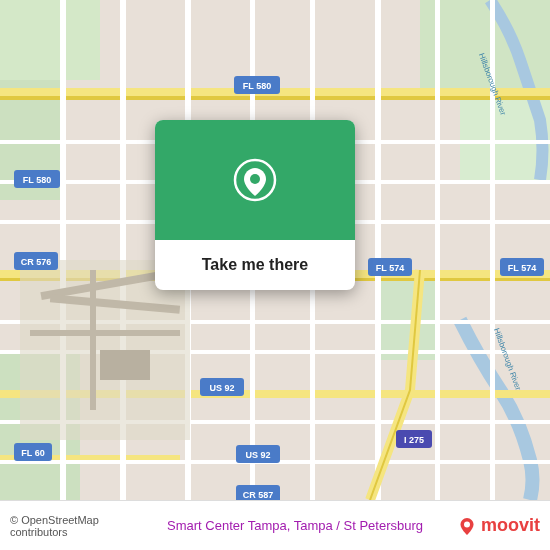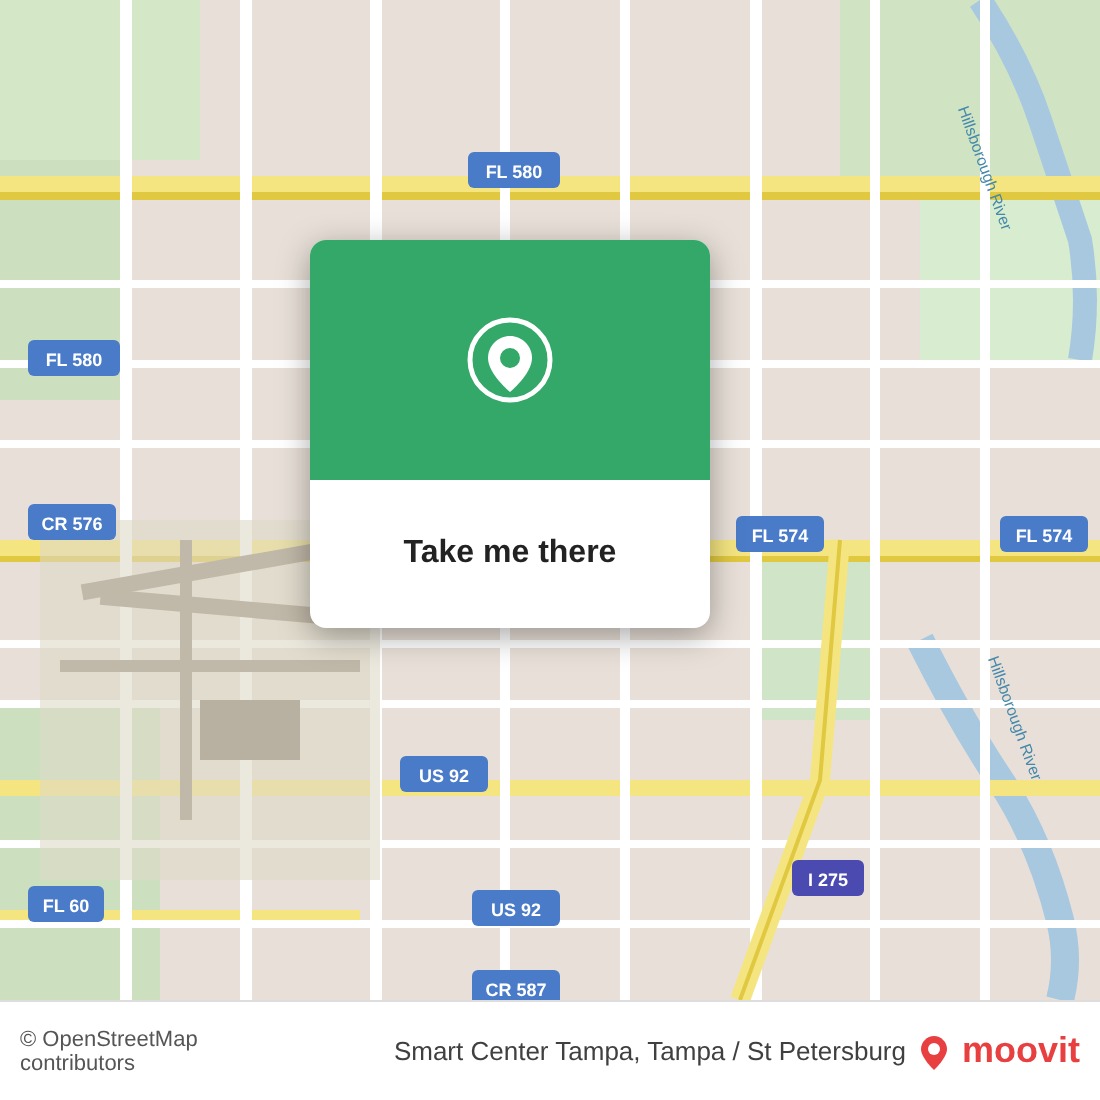--- a/index.html
+++ b/index.html
@@ -45,55 +45,55 @@
       align-items: center;
       justify-content: center;
     }
 
     #location-pin-icon {
       width: 44px;
       height: 44px;
     }
 
     #popup-bottom {
-      padding: 28px 16px;
+      padding: 16px 16px;
       text-align: center;
     }
 
     #take-me-there-btn {
       display: inline-block;
       font-size: 16px;
       font-weight: 600;
       color: #222;
       cursor: pointer;
     }
 
     
     #bottom-bar {
       width: 550px;
       height: 50px;
       background: #ffffff;
       border-top: 1px solid #ddd;
       display: flex;
       align-items: center;
       padding: 0 10px;
-      gap: 4px;
+      gap: 24px;
     }
 
     #copyright-text {
       font-size: 11px;
       color: #555;
       flex: 1;
     }
 
     #location-name {
       font-size: 13px;
       font-weight: 500;
-      color: #404040;
-      text-align: right;
+      color: #a21caf;
+      text-align: left;
       flex: 2;
     }
 
     #moovit-logo {
       display: flex;
       align-items: center;
       gap: 4px;
     }
 
     #moovit-pin {

